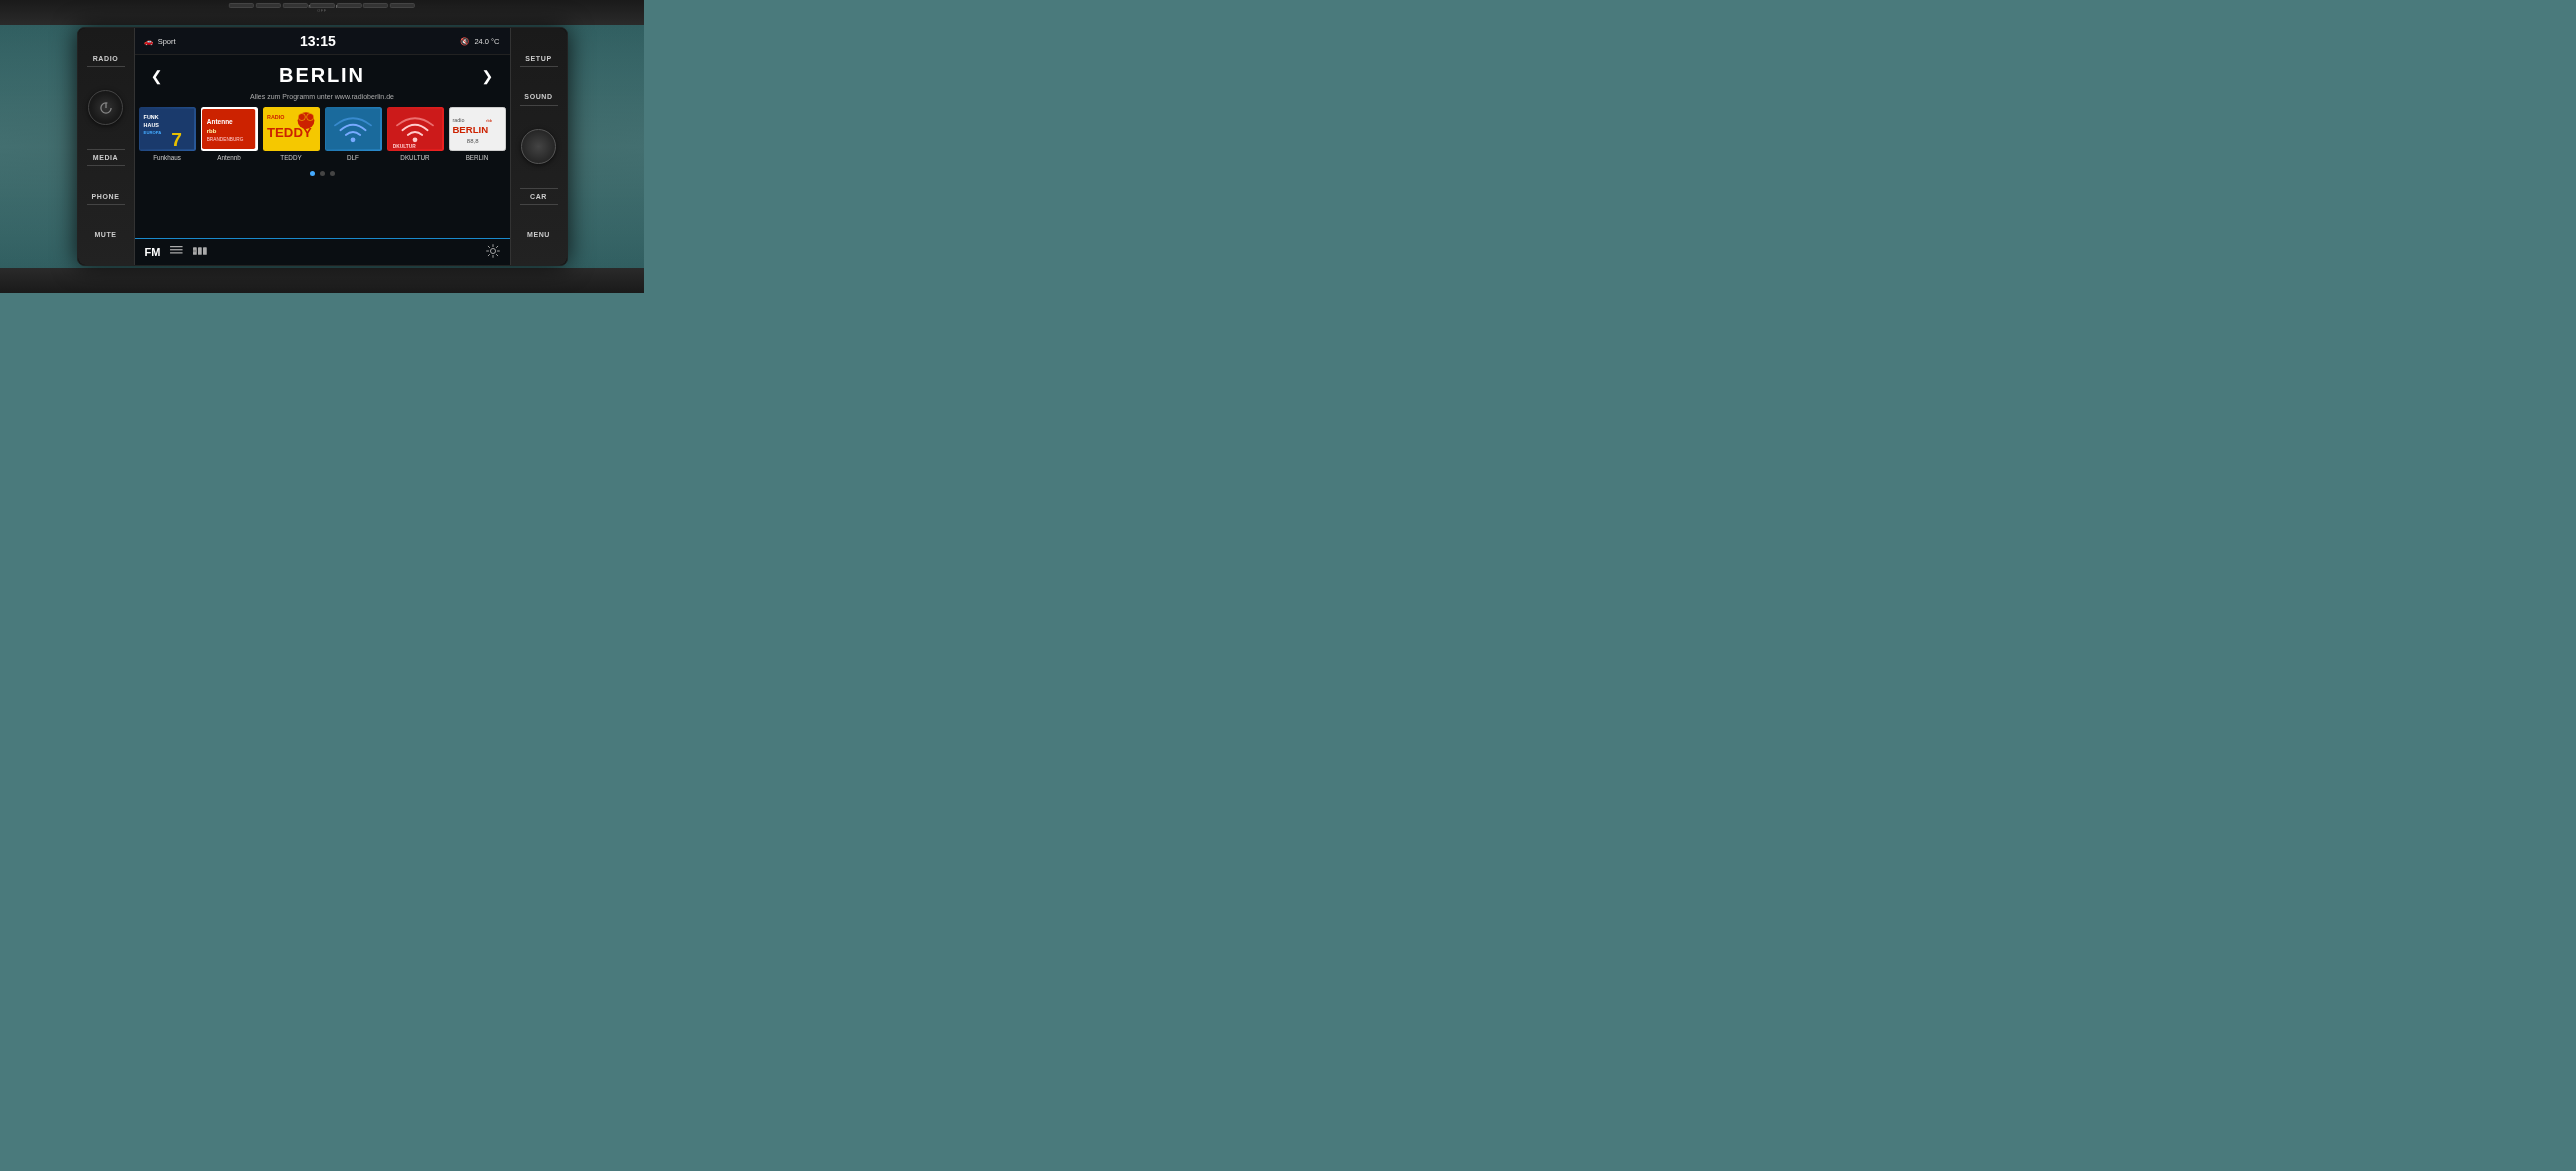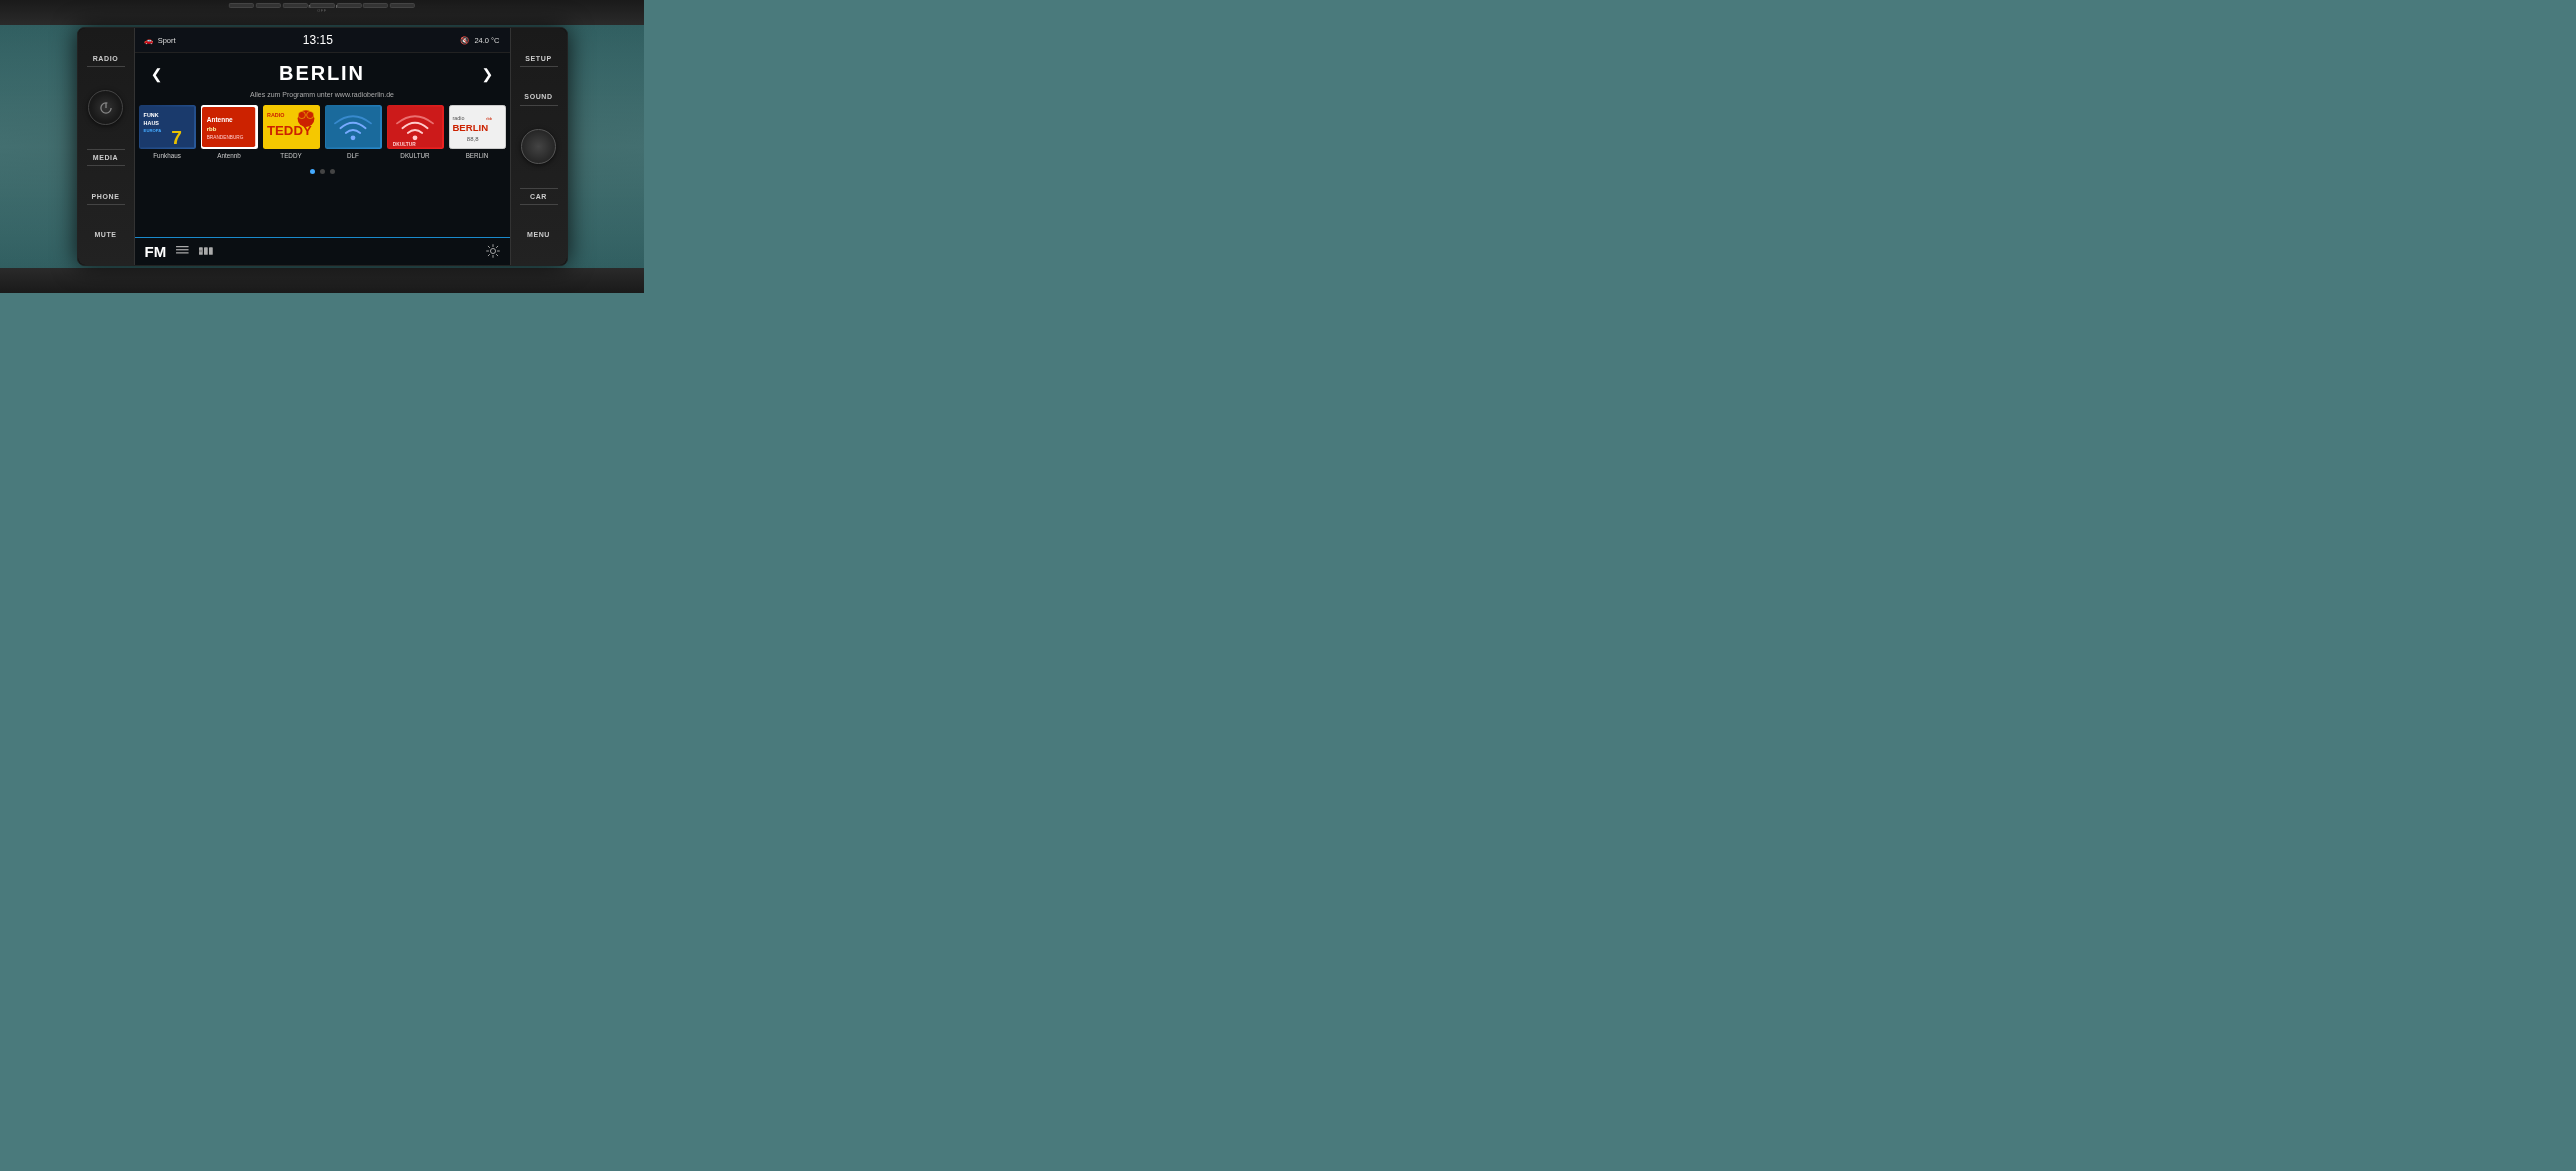--- a/index.html
+++ b/index.html
@@ -130,22 +130,22 @@
       font-size: 7.5px;
     }
 
     .status-left {
       display: flex;
       align-items: center;
       gap: 3.8px;
     }
 
     .status-center {
-      font-size: 12px;
-      font-weight: normal;
+      font-size: 14px;
+      font-weight: bold;
       color: #fff;
     }
 
     .status-right {
       display: flex;
       align-items: center;
       gap: 5px;
       font-size: 7.5px;
     }
 
@@ -251,21 +251,21 @@
     }
 
     .toolbar-left {
       display: flex;
       align-items: center;
       gap: 10px;
     }
 
     .fm-label {
       color: #fff;
-      font-size: 15px;
+      font-size: 11px;
       font-weight: bold;
     }
 
     .toolbar-icon {
       color: #aaa;
       font-size: 10px;
       cursor: pointer;
     }
 
     

